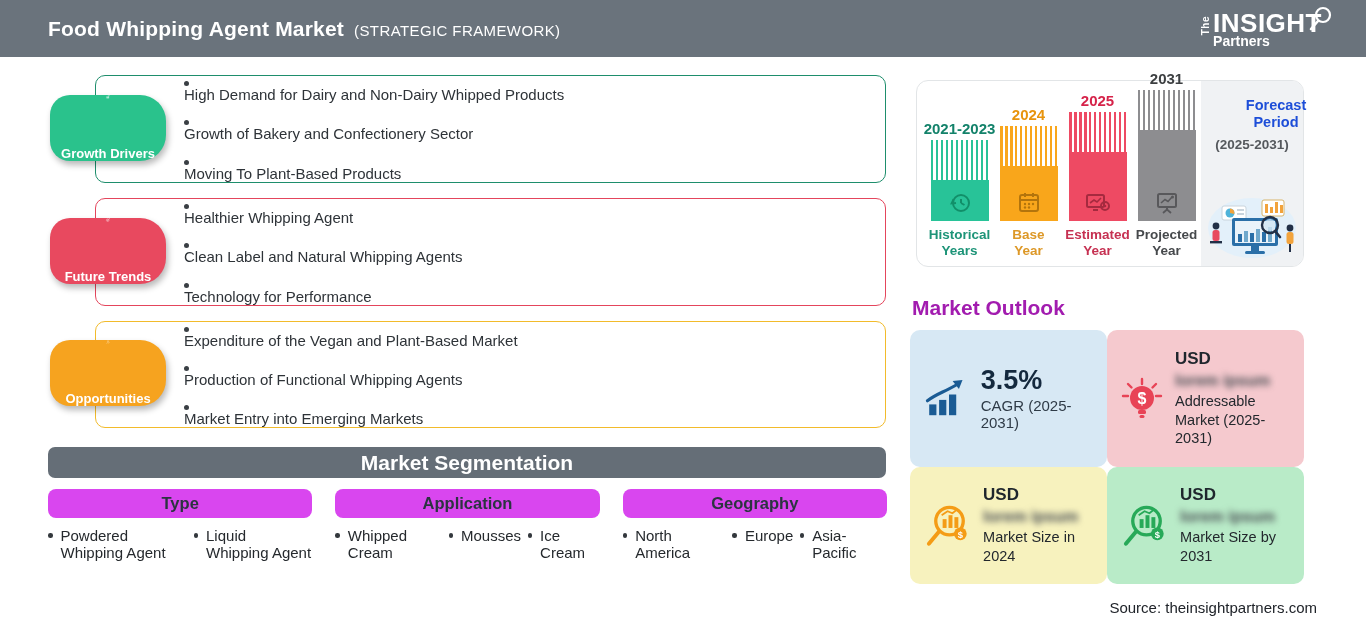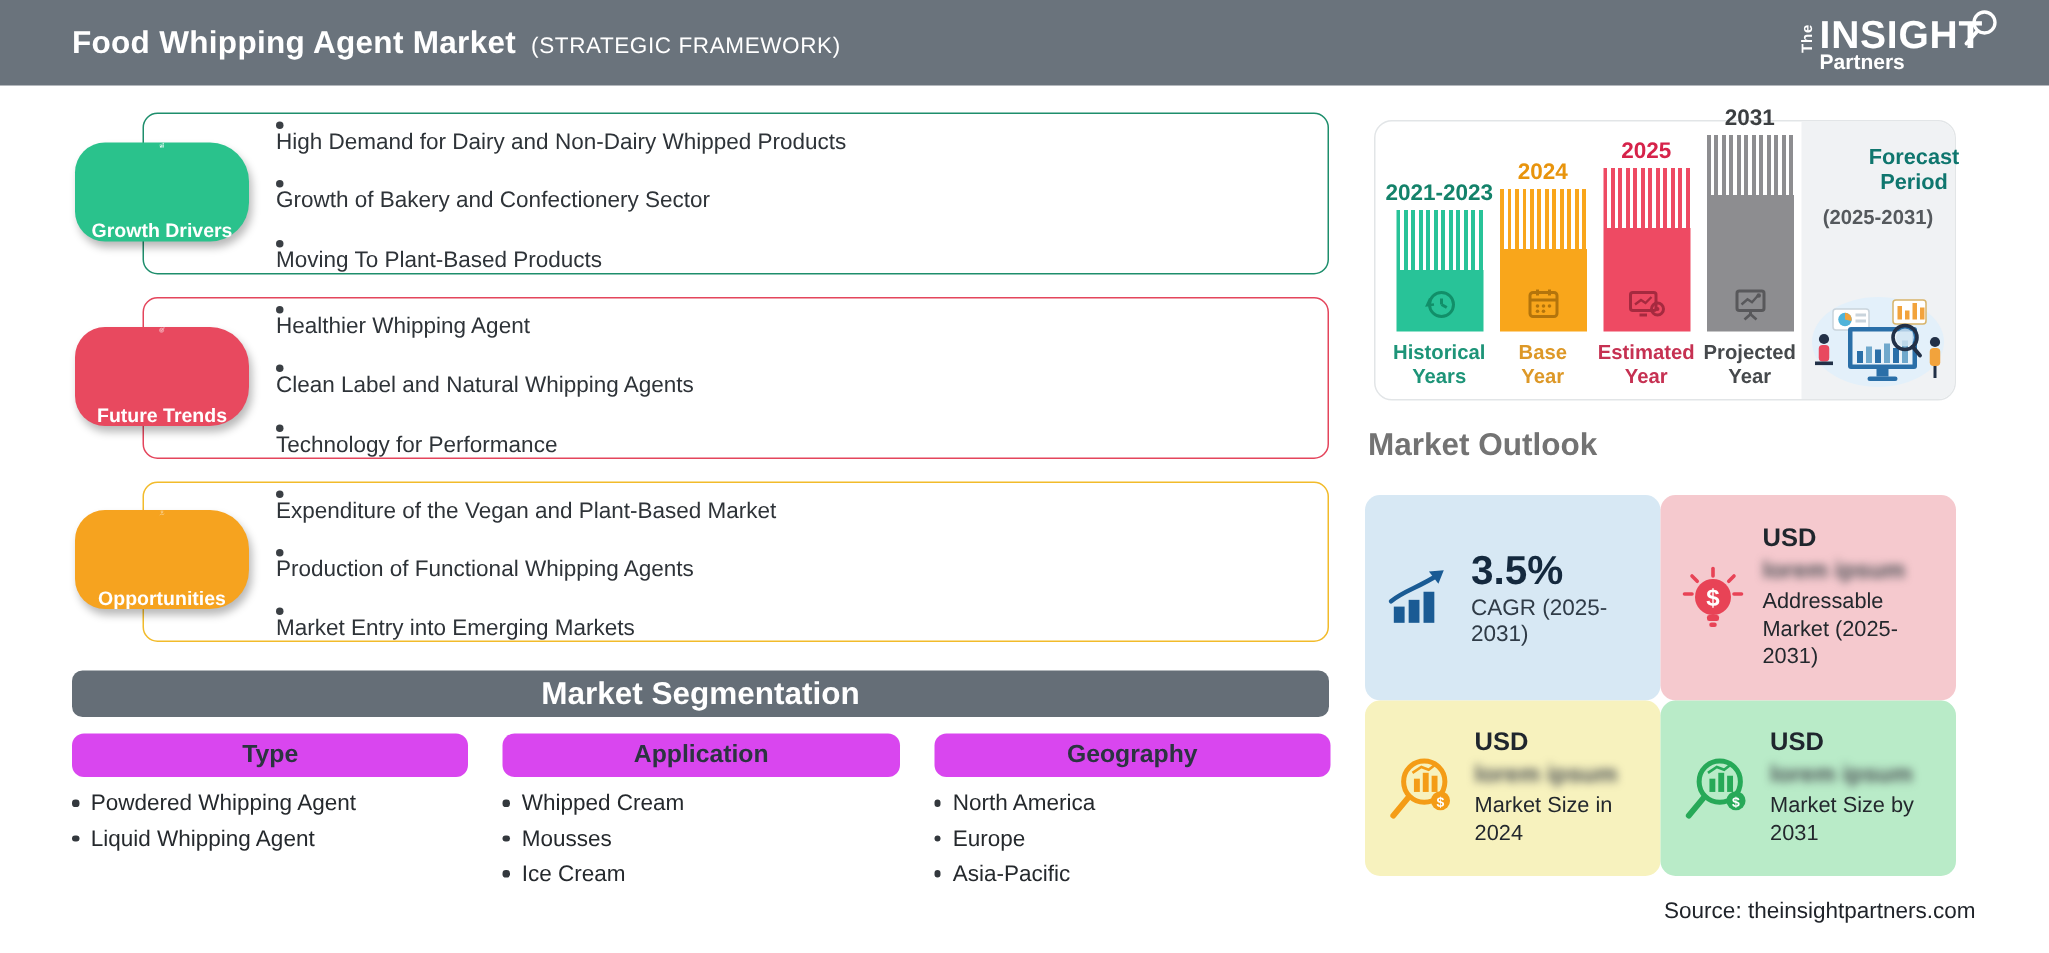--- a/index.html
+++ b/index.html
@@ -38,49 +38,49 @@
   .badge-label{font-size:13px;font-weight:bold;margin-top:46px;}
 
   
   .segbar{position:absolute;left:48px;top:447px;width:838px;height:31px;background:#656E77;
           border-radius:7px;display:flex;align-items:center;justify-content:center;
           color:#fff;font-size:21px;font-weight:bold;}
   .cols{position:absolute;left:48px;top:489px;width:839px;display:flex;gap:23px;}
   .col{flex:1;display:flex;flex-direction:column;}
   .col-h{background:#d946ef;border-radius:8px;height:29px;display:flex;align-items:center;
          justify-content:center;font-size:16.5px;font-weight:bold;color:#2B3440;}
-  .col-list{margin-top:9px;display:flex;flex-direction:column;gap:6.5px;}
+  .col-list{margin-top:9px;display:flex;flex-direction:row;gap:6.5px;}
   .col-item{display:flex;align-items:flex-start;font-size:15px;color:#25292D;}
   .col-item .dot{width:4.5px;height:4.5px;border-radius:50%;background:#33383D;margin:6px 8px 0 0;flex:0 0 auto;}
 
   
   .tl{position:absolute;left:916px;top:80px;width:388px;height:187px;background:#fff;
       border:1px solid #E2E5E7;border-radius:12px;box-sizing:border-box;}
   .forecast{position:absolute;right:0;top:0;width:102px;height:100%;background:#F0F2F4;
             border-radius:0 11px 11px 0;display:flex;flex-direction:column;align-items:center;
             padding-top:16px;box-sizing:border-box;}
-  .fc-line{font-size:14.5px;font-weight:bold;color:#0f766e;line-height:1.2;margin-left:48px;}
+  .fc-line{font-size:14.5px;font-weight:bold;color:#1d4ed8;line-height:1.2;margin-left:48px;}
   .fc-range{font-size:13.5px;font-weight:bold;color:#55595D;margin-top:5px;}
   .fc-ill{position:absolute;bottom:6px;left:3px;}
   .tl-inner{position:absolute;left:13px;bottom:7px;display:flex;gap:10px;align-items:flex-end;}
   .tcol{display:flex;flex-direction:column;align-items:center;justify-content:flex-end;width:59px;}
   .tyear{font-size:15px;font-weight:bold;margin-bottom:3px;white-space:nowrap;}
   .tbar{width:58px;display:flex;flex-direction:column;}
   .tcap{height:40px;background:repeating-linear-gradient(to right,var(--c) 0 2.5px,#fff 2.5px 5px);}
   .tbody{background:var(--c);display:flex;align-items:flex-end;justify-content:center;}
   .tbody svg{margin-bottom:5px;opacity:.55;}
   .tc0{--c:#28C398;} .tc1{--c:#F9A61B;} .tc2{--c:#EE4A63;} .tc3{--c:#8D8D90;}
   .tc0 .tbody{height:41px;} .tc1 .tbody{height:55px;} .tc2 .tbody{height:69px;} .tc3 .tbody{height:91px;}
   .tc0 .tyear{color:#13826A;} .tc1 .tyear{color:#E8940D;} .tc2 .tyear{color:#D6234A;} .tc3 .tyear{color:#3C3F41;}
   .tlab{font-size:13.5px;font-weight:bold;text-align:center;line-height:1.18;margin-top:6px;}
   .tc0 .tlab{color:#1D9478;} .tc1 .tlab{color:#DD9827;} .tc2 .tlab{color:#C63152;} .tc3 .tlab{color:#46494C;}
   .tlab span{display:block;}
 
   
-  .mo-title{position:absolute;left:912px;top:285px;font-size:21px;font-weight:bold;color:#737373;}
+  .mo-title{position:absolute;left:912px;top:296px;font-size:21px;font-weight:bold;color:#a21caf;}
   .cards{position:absolute;left:910px;top:330px;width:408px;display:grid;
          grid-template-columns:197px 197px;}
   .card{border-radius:10px;display:flex;align-items:center;gap:10px;padding:0 10px 0 12px;box-sizing:border-box;}
   .card.c0{background:#D7E8F4;height:137px;}
   .card.c1{background:#F5C9CE;height:137px;}
   .card.c2{background:#F7F2BE;height:117px;}
   .card.c3{background:#B9EBC8;height:117px;}
   .card-txt{display:flex;flex-direction:column;}
   .card-val{font-size:27px;font-weight:bold;color:#14293E;line-height:1.05;}
   .card-sub{font-size:15px;color:#2F3B47;margin-top:3px;}

